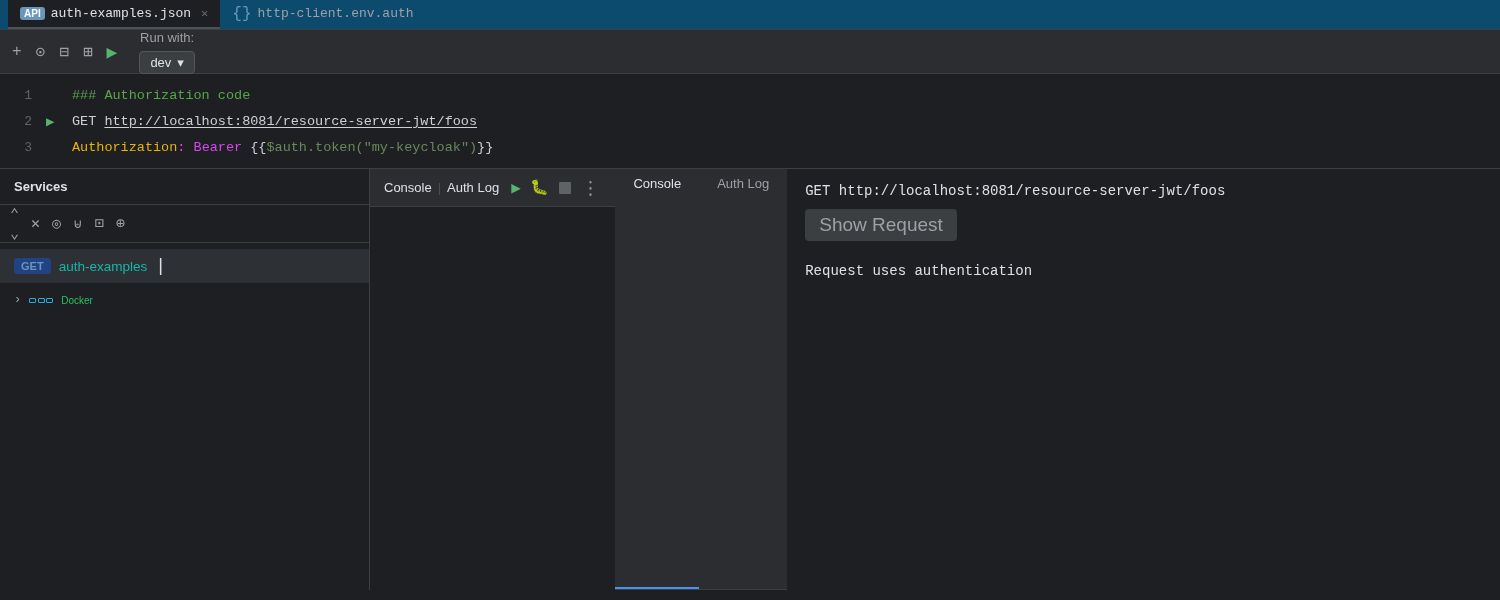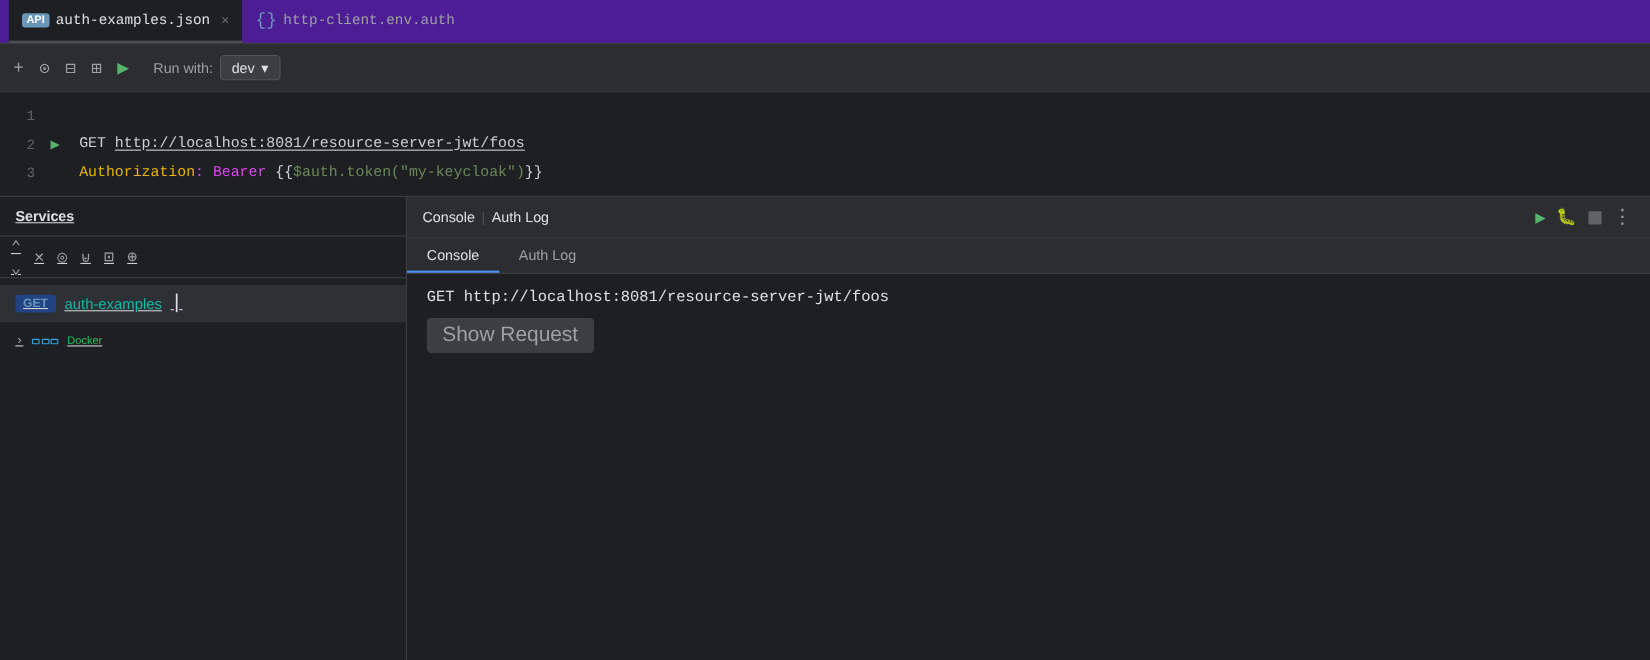--- a/index.html
+++ b/index.html
@@ -8,24 +8,24 @@
       color: #cdd1d5;
       font-family: 'Courier New', Courier, monospace;
       font-size: 14px;
       width: 1500px;
       height: 600px;
       overflow: hidden;
     }
 
     
     .tab-bar {
-      background: #4c1d95;
-      display: flex;
-      align-items: center;
-      height: 40px;
+      background: #0c4a6e;
+      display: flex;
+      align-items: center;
+      height: 30px;
       border-bottom: 1px solid #3c3f41;
       padding: 0 8px;
     }
     .tab {
       display: flex;
       align-items: center;
       height: 100%;
       padding: 0 12px;
       font-size: 13px;
       color: #9da0a5;
@@ -77,20 +77,21 @@
       justify-content: center;
     }
     .run-with {
       display: flex;
       align-items: center;
       gap: 6px;
       font-family: sans-serif;
       font-size: 13px;
       color: #9da0a5;
       margin-left: 8px;
+      flex-direction: column;
     }
     .run-with-btn {
       background: #3c3f41;
       border: 1px solid #555;
       color: #dde1e7;
       padding: 3px 10px;
       border-radius: 4px;
       font-size: 13px;
       font-family: sans-serif;
       display: flex;
@@ -164,21 +165,20 @@
     }
 
     
     .services-panel {
       width: 370px;
       background: #1e1f22;
       border-right: 1px solid #3c3f41;
       display: flex;
       flex-direction: column;
       flex-shrink: 0;
-      text-decoration: underline;
     }
     .services-header {
       height: 36px;
       display: flex;
       align-items: center;
       padding: 0 14px;
       font-family: sans-serif;
       font-size: 13px;
       font-weight: 600;
       color: #dde1e7;
@@ -246,21 +246,21 @@
     }
     .chevron-right {
       font-size: 12px;
       color: #9da0a5;
     }
 
     
     .console-panel {
       flex: 1;
       display: flex;
-      flex-direction: column;
+      flex-direction: row;
       background: #1e1f22;
     }
     .console-header {
       height: 38px;
       display: flex;
       align-items: center;
       padding: 0 14px;
       gap: 12px;
       border-bottom: 1px solid #3c3f41;
       background: #2b2d30;
@@ -375,20 +375,21 @@
   </div>
 </div>
 
 <div class="main-content">
 
   <div class="code-editor">
 
     <div class="code-line">
       <span class="line-number">1</span>
       <span class="line-run-btn"></span>
+      <span class="code-content comment">### Authorization code</span>
     </div>
 
     <div class="code-line">
       <span class="line-number">2</span>
       <span class="line-run-btn"><span class="play-small">▶</span></span>
       <span class="code-content"><span class="method-get">GET </span><span class="url">http://localhost:8081/resource-server-jwt/foos</span></span>
     </div>
 
     <div class="code-line">
       <span class="line-number">3</span>
@@ -450,16 +451,17 @@
         <div class="console-tab active">
           <span>Console</span>
         </div>
         <div class="console-tab">
           <span>Auth Log</span>
         </div>
       </div>
       <div class="console-body">
         <div class="console-url-line">GET http://localhost:8081/resource-server-jwt/foos</div>
         <button class="show-request-btn">Show Request</button>
+        <div class="auth-note">Request uses authentication</div>
       </div>
     </div>
   </div>
 </div>
 
 </body></html>

